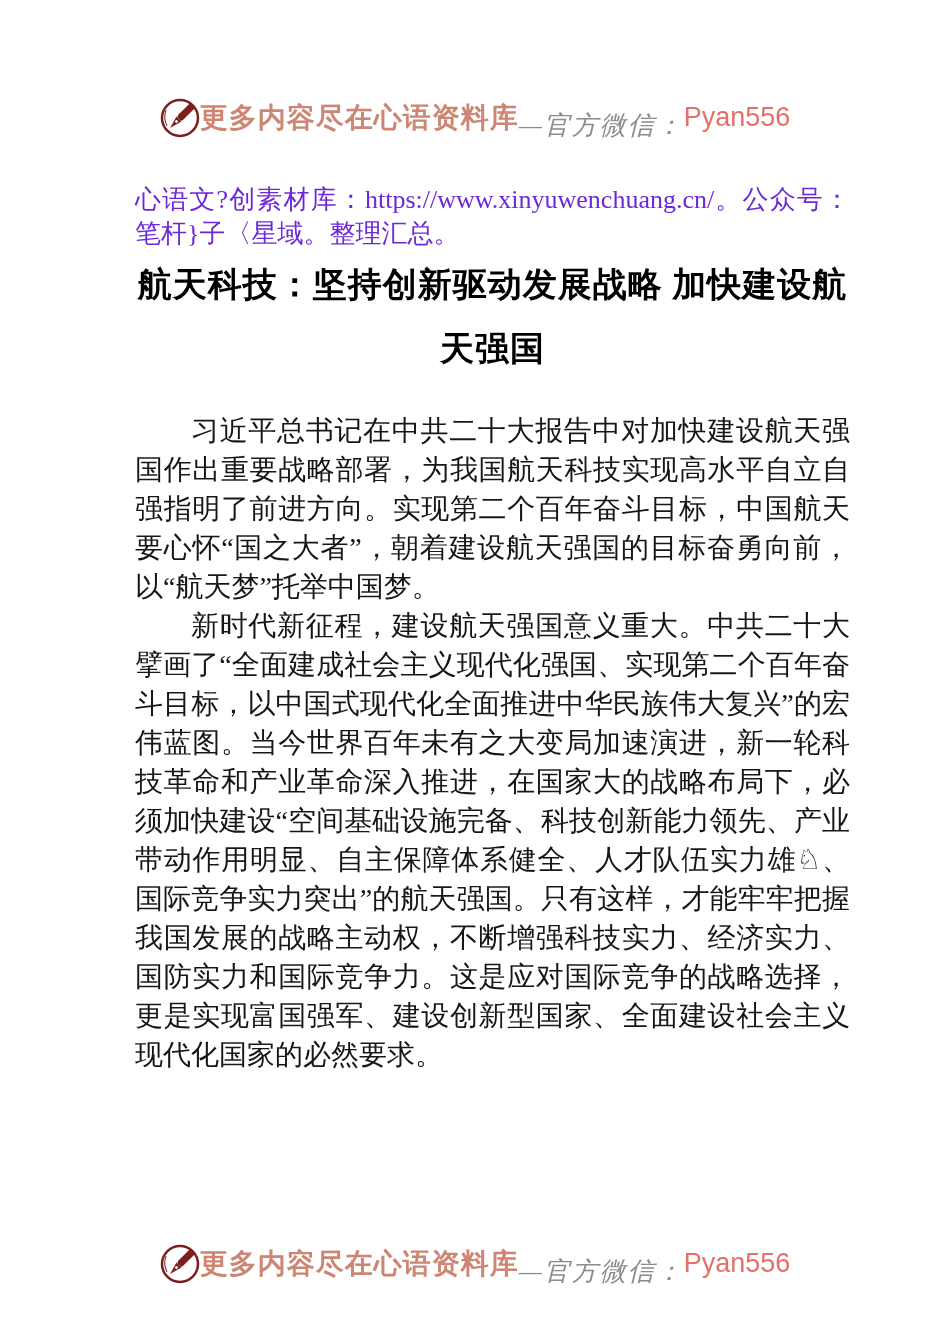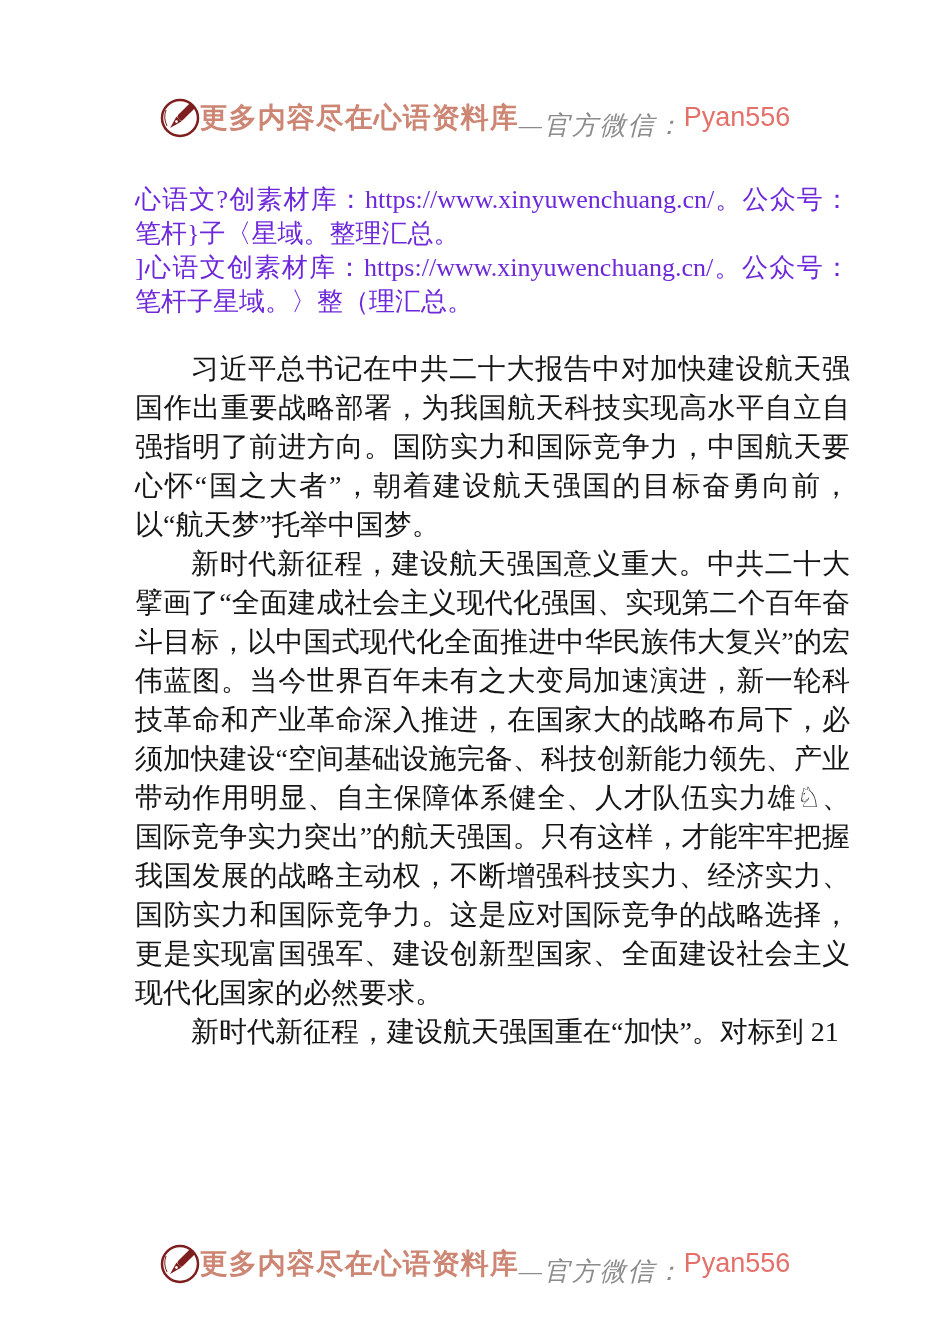--- a/index.html
+++ b/index.html
@@ -98,25 +98,24 @@
         <path d="M6 12 Q3 20 7 28" fill="none" stroke="var(--logo)" stroke-width="1"></path>
       </svg>
     </span>
     <span class="wm-brand">更多内容尽在心语资料库</span>
     <span class="wm-label">—官方微信：</span>
     <span class="wm-account">Pyan556</span>
   </div>
 
   <div class="content">
     <p class="note">心语文?创素材库：https://www.xinyuwenchuang.cn/。公众号：笔杆}子〈星域。整理汇总。</p>
-    <p class="note">]心语文创素材库：https://www.xinyuwenchuang.cn/。公众号：笔杆子星域。〉整（理汇总。</p>
+    <h1 class="title">航天科技：坚持创新驱动发展战略 加快建设航天强国</h1>
     <div class="body-text">
-      <p class="para">习近平总书记在中共二十大报告中对加快建设航天强国作出重要战略部署，为我国航天科技实现高水平自立自强指明了前进方向。国防实力和国际竞争力，中国航天要心怀“国之大者”，朝着建设航天强国的目标奋勇向前，以“航天梦”托举中国梦。</p>
+      <p class="para">习近平总书记在中共二十大报告中对加快建设航天强国作出重要战略部署，为我国航天科技实现高水平自立自强指明了前进方向。实现第二个百年奋斗目标，中国航天要心怀“国之大者”，朝着建设航天强国的目标奋勇向前，以“航天梦”托举中国梦。</p>
       <p class="para">新时代新征程，建设航天强国意义重大。中共二十大擘画了“全面建成社会主义现代化强国、实现第二个百年奋斗目标，以中国式现代化全面推进中华民族伟大复兴”的宏伟蓝图。当今世界百年未有之大变局加速演进，新一轮科技革命和产业革命深入推进，在国家大的战略布局下，必须加快建设“空间基础设施完备、科技创新能力领先、产业带动作用明显、自主保障体系健全、人才队伍实力雄♘、国际竞争实力突出”的航天强国。只有这样，才能牢牢把握我国发展的战略主动权，不断增强科技实力、经济实力、国防实力和国际竞争力。这是应对国际竞争的战略选择，更是实现富国强军、建设创新型国家、全面建设社会主义现代化国家的必然要求。</p>
-      <p class="para">新时代新征程，建设航天强国重在“加快”。对标到 21</p>
     </div>
   </div>
 
   <div class="watermark footer">
     <span class="wm-logo">
       <svg width="40" height="40" viewBox="0 0 40 40" xmlns="http://www.w3.org/2000/svg">
         <circle cx="20" cy="20" r="18" fill="none" stroke="var(--logo)" stroke-width="2.5"></circle>
         <g transform="rotate(45 20 20)">
           <rect x="16.5" y="1.5" width="7" height="20" rx="2.5" fill="var(--logo)"></rect>
           <path d="M16.5 21.5 L23.5 21.5 L20 34 Z" fill="var(--logo)"></path>

